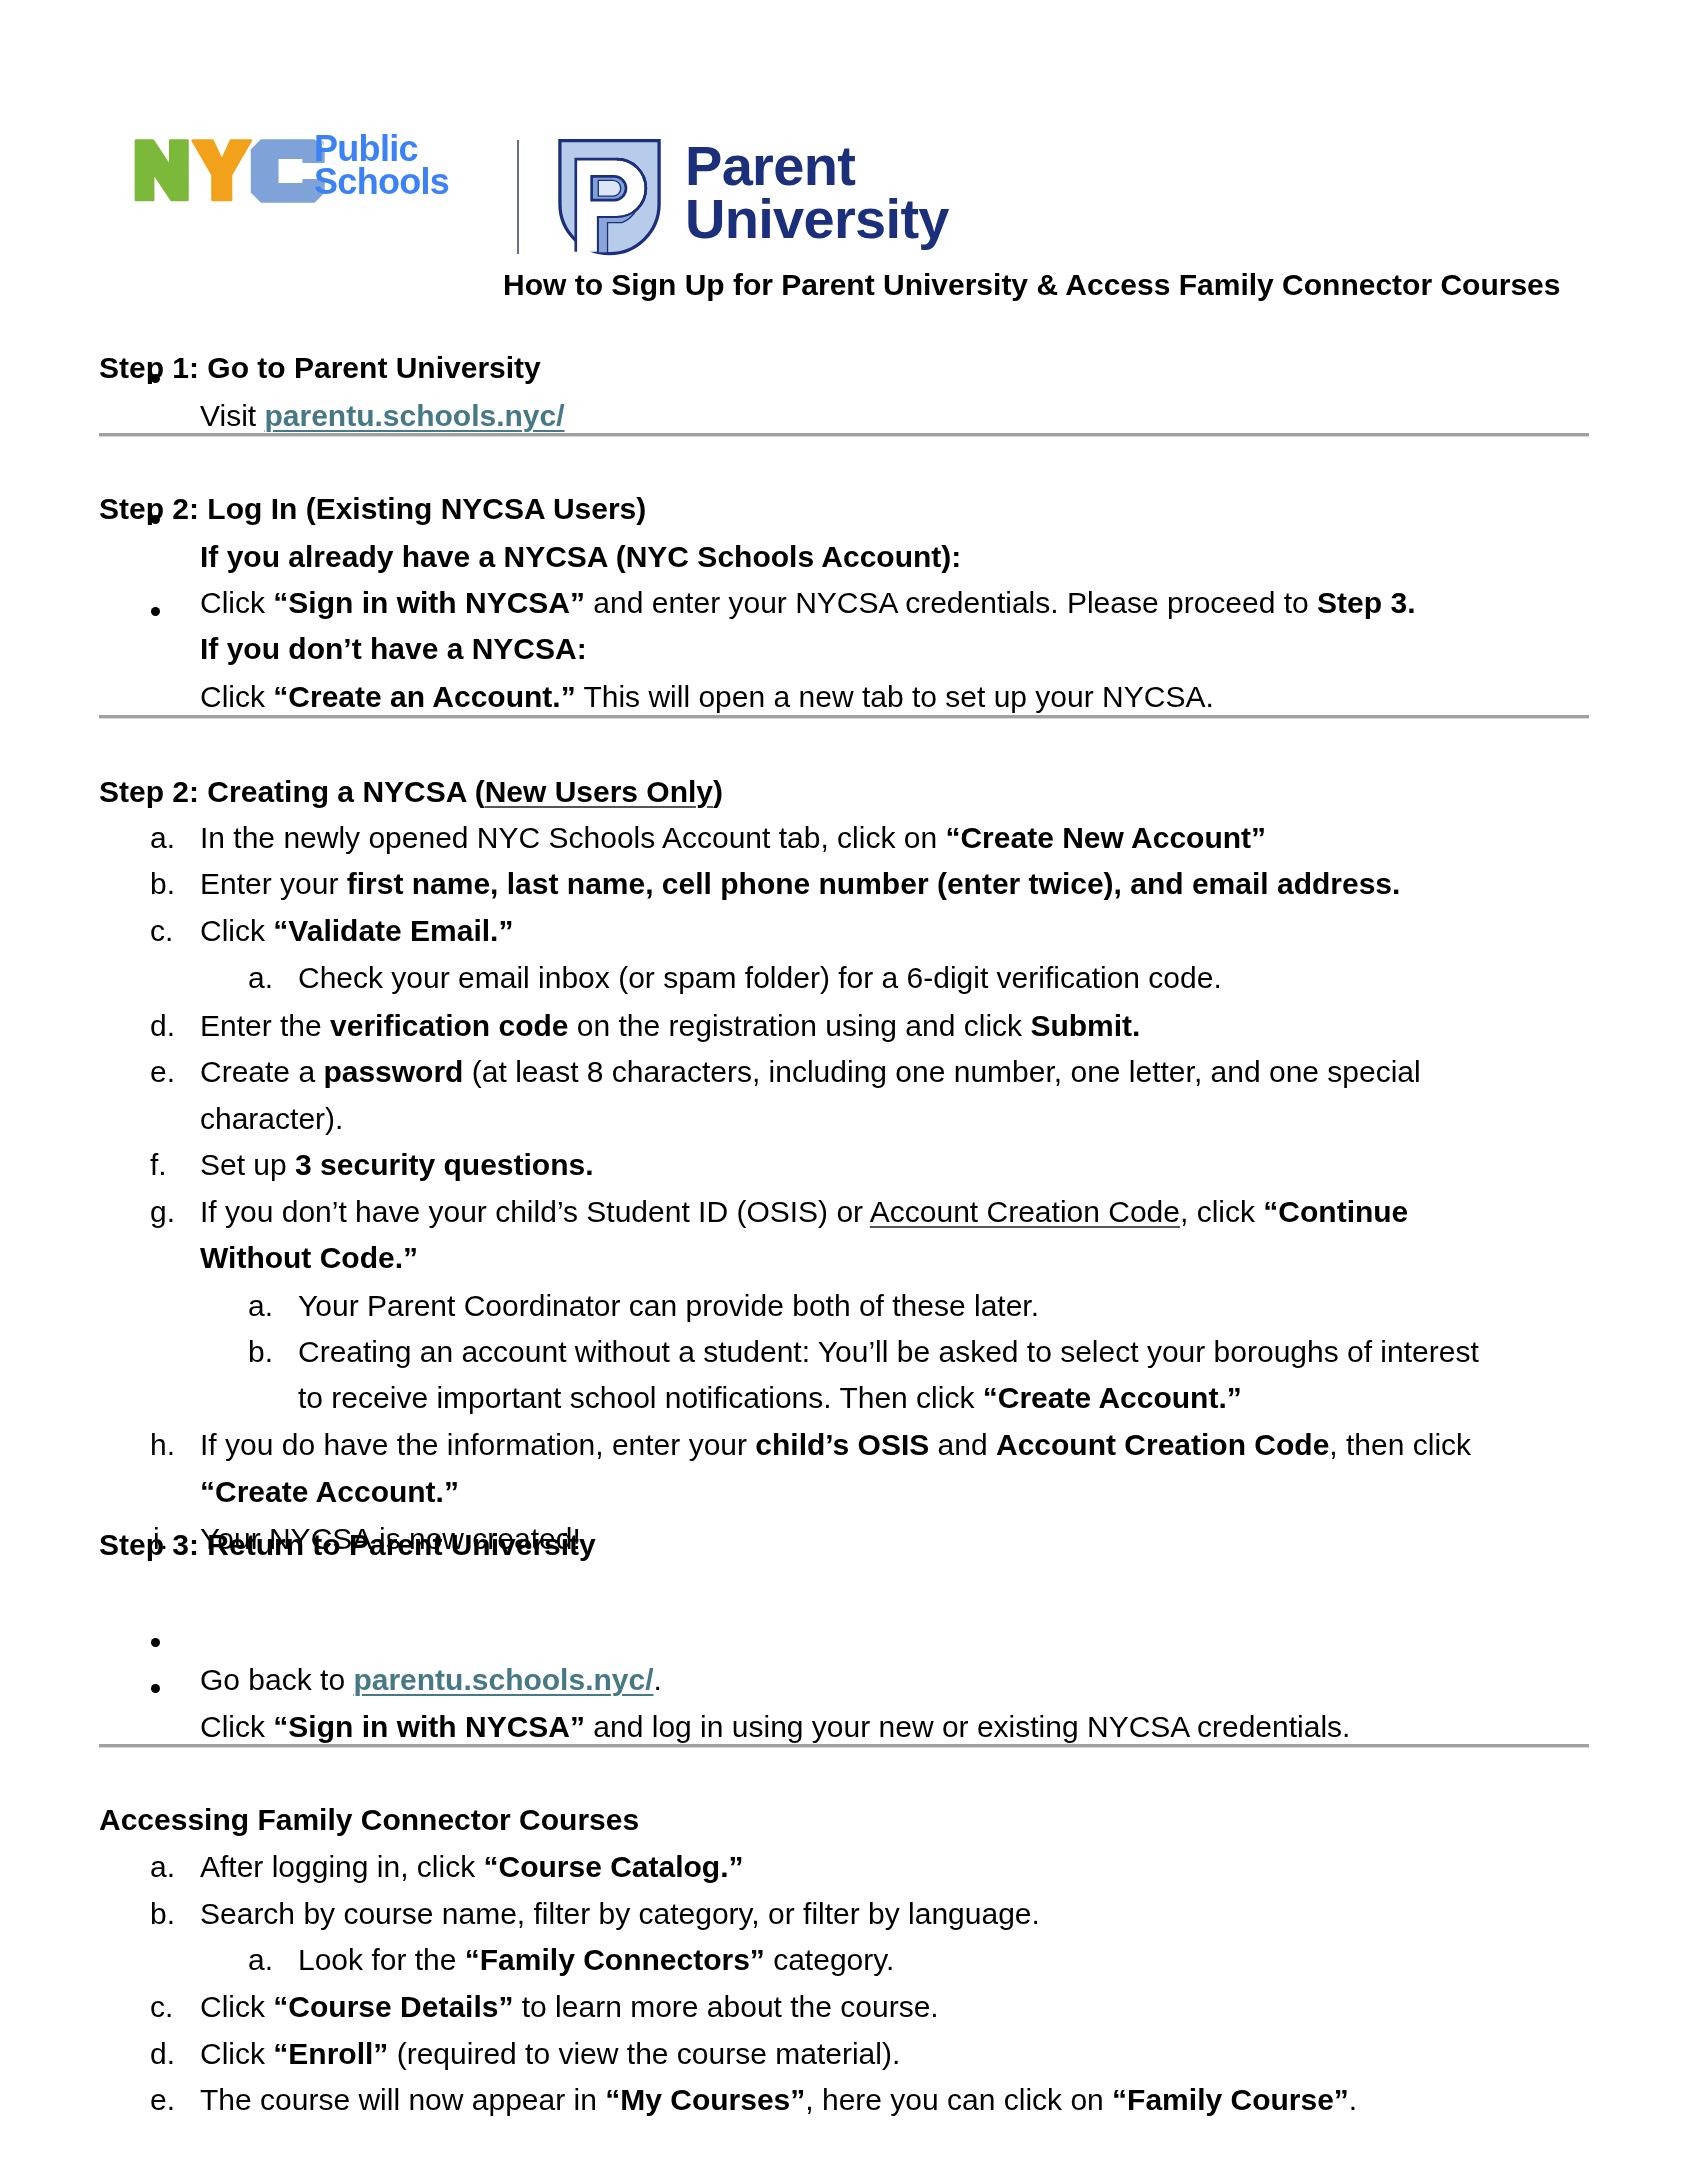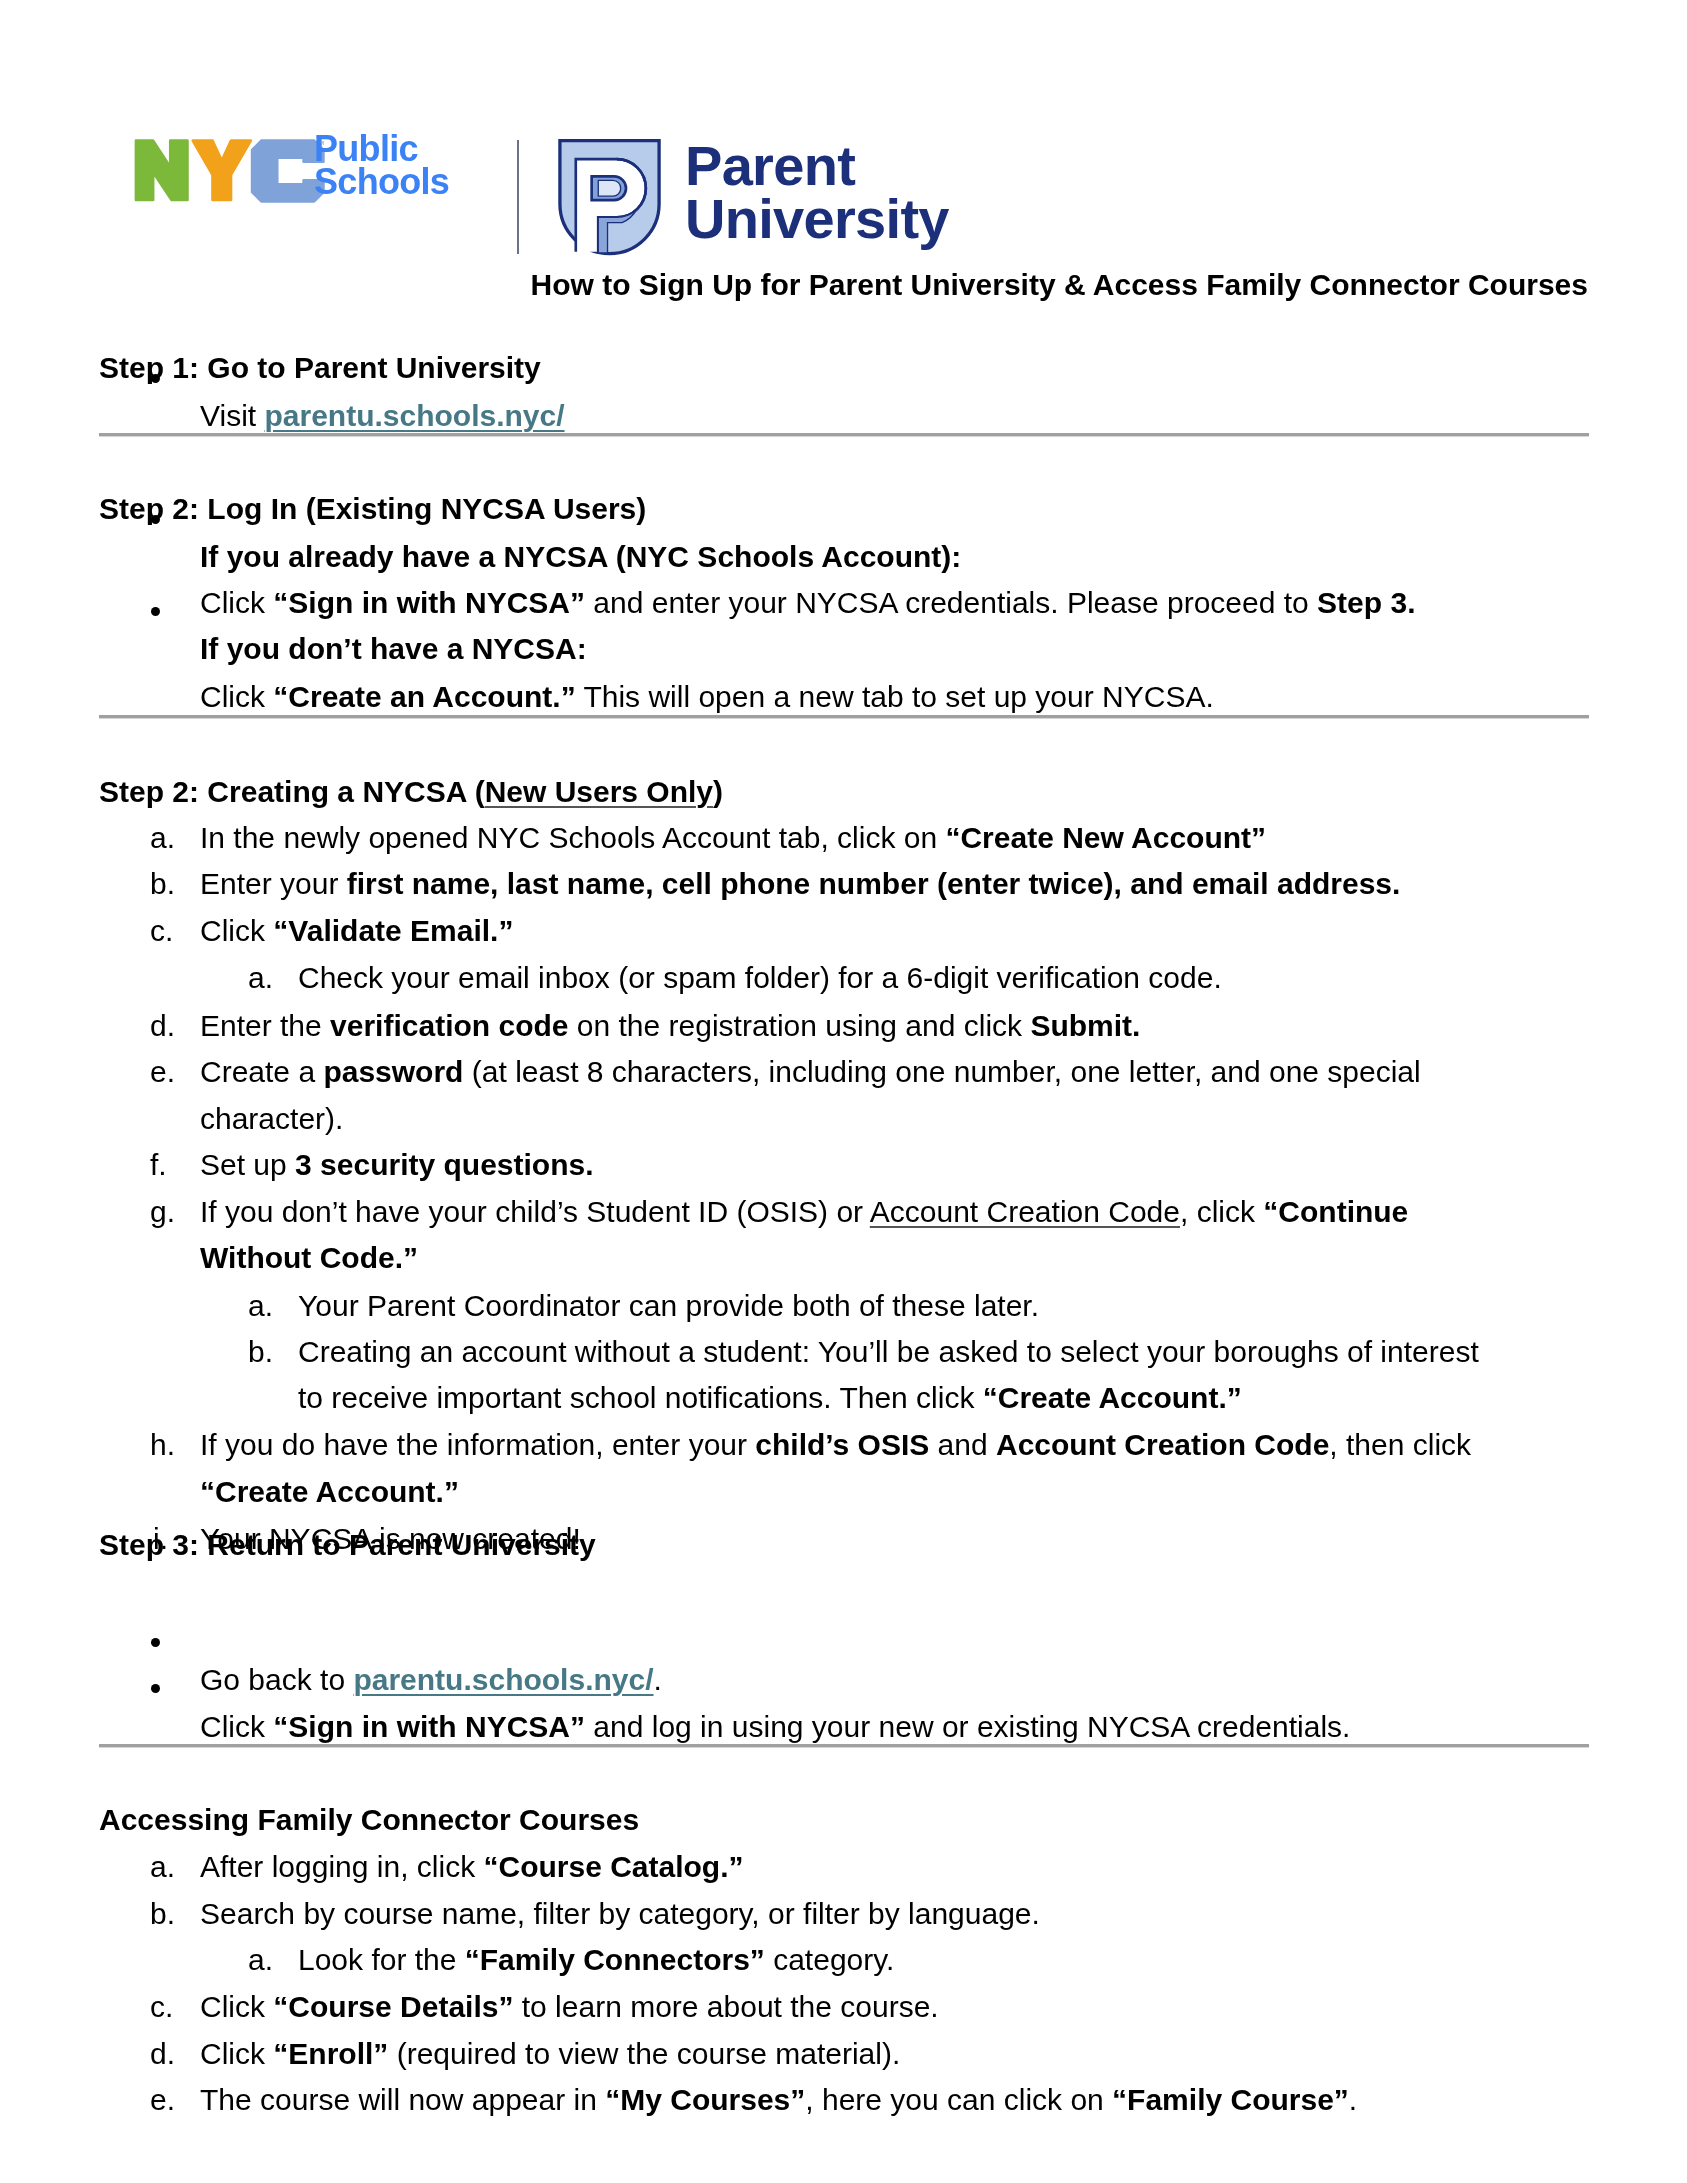--- a/index.html
+++ b/index.html
@@ -8,21 +8,21 @@
     font-family: "Liberation Sans", "DejaVu Sans", sans-serif;
     color: #000;
   }
   .abs { position: absolute; }
   
   .nyc-logo { left: 132px; top: 138px; width: 198px; height: 66px; }
   .nyc-text { left: 314px; top: 132px; color: #3b82f6; font-weight: 700; font-size: 36px; line-height: 33px; letter-spacing: -0.7px; }
   .vdivider { left: 517px; top: 140px; width: 2px; height: 114px; background: #6b7186; }
   .pu-shield { left: 557px; top: 138px; width: 105px; height: 119px; }
   .pu-text { left: 685px; top: 139px; color: #1c2f7a; font-weight: 700; font-size: 56px; line-height: 53px; letter-spacing: -0.7px; }
-  .doc-title { left: 503px; top: 266px; width: 1085px; text-align: right; font-weight: 700; font-size: 30px; line-height: 37px; white-space: nowrap; }
+  .doc-title { left: 503px; top: 266px; width: 1085px; text-align: left; font-weight: 700; font-size: 30px; line-height: 37px; white-space: nowrap; }
 
   
   .line { position: absolute; font-size: 30px; line-height: 37px; white-space: nowrap; margin-top: 37px; }
   .heading { left: 99px; font-weight: 700; }
   .bullet-dot { position: absolute; left: 151px; width: 9.3px; height: 9.3px; border-radius: 50%; background: #000; }
   .t1 { left: 200px; }
   .lbl1 { left: 150px; }
   .lbl2 { left: 248px; }
   .t2 { left: 298px; text-align: right; }
   b { font-weight: 700; }

